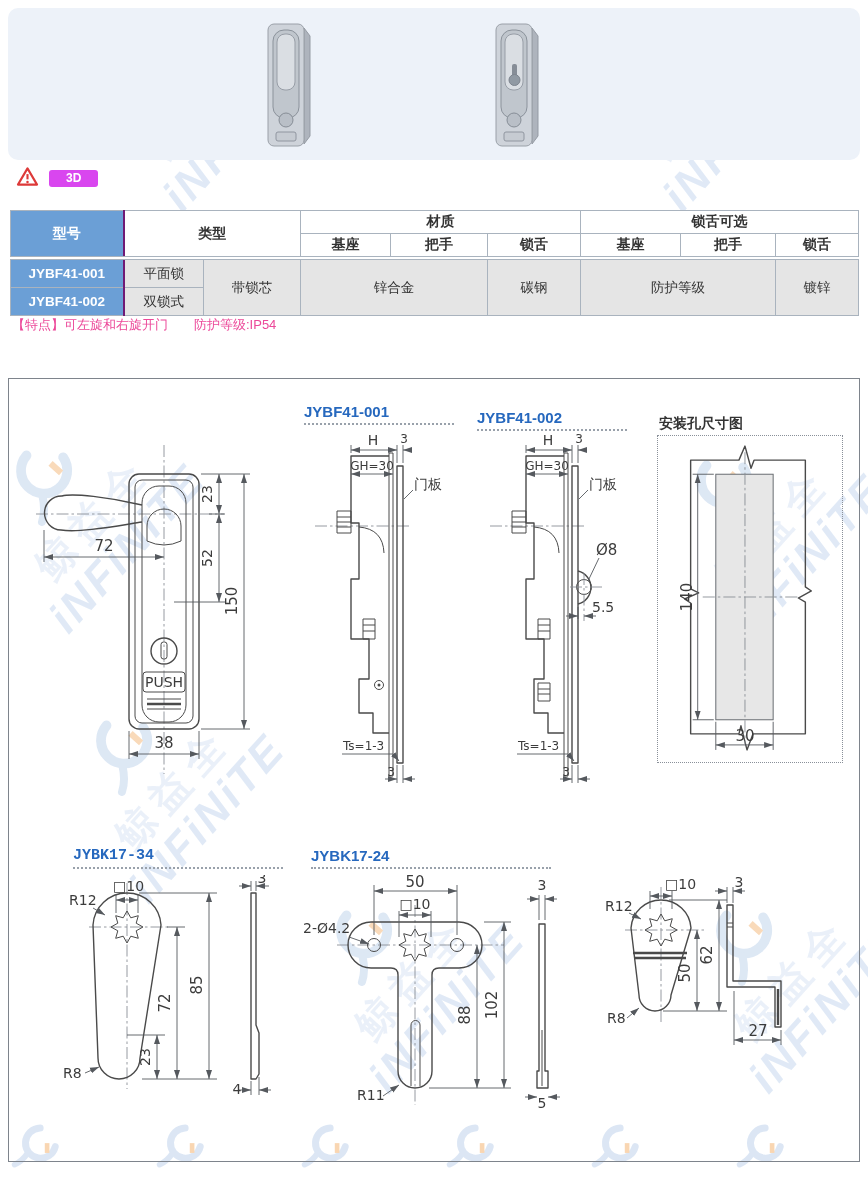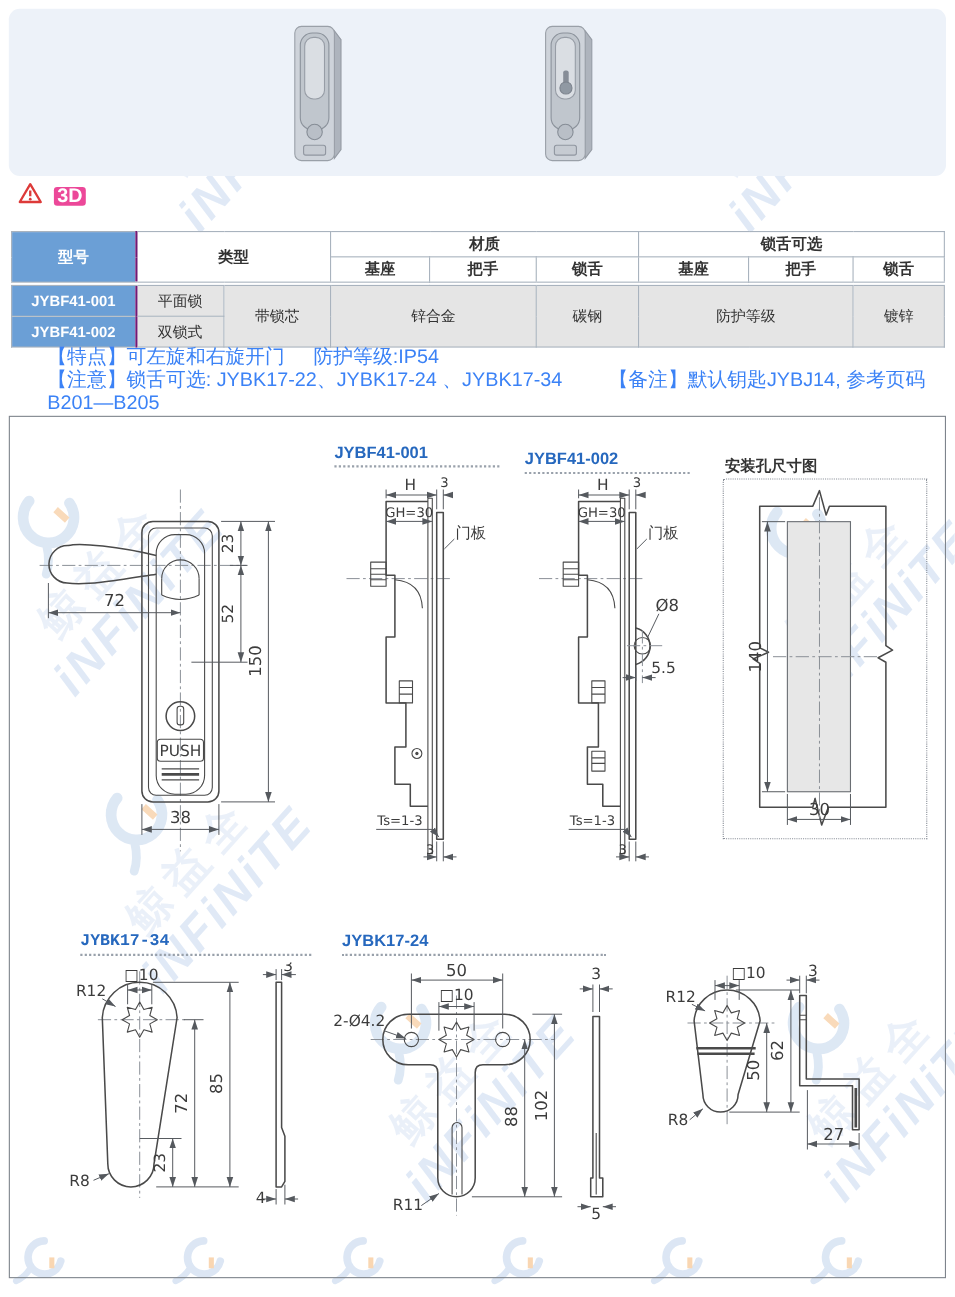--- a/index.html
+++ b/index.html
@@ -10,31 +10,31 @@
   .wm .enx{display:block;font-size:44px;font-weight:bold;font-style:italic;color:#dbe6f5;letter-spacing:3px;line-height:46px;}
   .wm .cnx{display:block;font-size:40px;font-weight:bold;color:#e7eef8;letter-spacing:10px;line-height:46px;}
   .wm svg{display:block;margin:0 auto;}
   .wm-s{position:absolute;pointer-events:none;opacity:.8;}
   
   .product-panel{position:absolute;left:8px;top:8px;width:852px;height:152px;background:#edf2f9;border-radius:10px;overflow:hidden;}
   .photo{position:absolute;top:12px;width:54px;height:130px;}
   .photo1{left:254px;}  .photo2{left:482px;}
   
   .badge-row{position:absolute;left:16px;top:166px;height:24px;display:flex;align-items:center;gap:10px;}
-  .badge3d{background:#ec4899;color:#fff;font-weight:bold;font-size:18px;border-radius:3px;padding:1px 3px;line-height:15px;}
+  .badge3d{background:#d946ef;color:#fff;font-weight:bold;font-size:12px;border-radius:3px;padding:1px 17px;line-height:15px;}
   
   .spec-table{position:absolute;left:10px;top:210px;width:848px;border-collapse:collapse;table-layout:fixed;
               font-size:13.5px;color:#333;}
   .spec-table th,.spec-table td{border:1px solid #a9b3be;text-align:center;padding:0;overflow:hidden;white-space:nowrap;}
   .spec-table thead th{height:22px;font-size:14px;font-weight:bold;background:#fff;}
   .spec-table tbody td{height:27px;background:#e5e5e5;}
   .spec-table .blue{background:#6b9fd6;color:#fff;font-weight:bold;border-right:2px solid #701a75;}
   .spec-table tbody tr:first-child td{border-top:4px double #a9b3be;}
   
-  .notes{position:absolute;left:12px;top:314px;font-size:18px;color:#3b82f6;line-height:21px;margin-left:31px;}
+  .notes{position:absolute;left:12px;top:314px;font-size:13px;color:#ec4899;line-height:21px;}
   .notes .sp{display:inline-block;width:26px;}
   .notes .sp2{display:inline-block;width:42px;}
   
   .dwg-box{position:absolute;left:8px;top:378px;width:850px;height:782px;border:1.5px solid #7e848c;background:transparent;}
   .dwg-title{position:absolute;color:#2668be;font-weight:bold;font-size:15px;border-bottom:2px dotted #99a1ab;padding-bottom:3px;}
   .dwg-title-dark{position:absolute;color:#333;font-weight:bold;font-size:14px;}
   .dwg{position:absolute;}
   .mount-frame{position:absolute;border:1.5px dotted #8a9099;}
   
   .ol{fill:none;stroke:#4a4a4a;stroke-width:1.4;stroke-linejoin:round;}
@@ -223,23 +223,20 @@
         <td class="blue">JYBF41-002</td>
         <td>双锁式</td>
       </tr>
     </tbody>
   </table>
 
   <div class="notes">
     <div>
       <span>【特点】可左旋和右旋开门</span><span class="sp"></span><span>防护等级:IP54</span>
     </div>
-    <div>
-      <span>【注意】锁舌可选: JYBK17-22、JYBK17-24 、JYBK17-34</span><span class="sp2"></span><span>【备注】默认钥匙JYBJ14, 参考页码B201—B205</span>
-    </div>
   </div>
 
   <div class="dwg-box">
 
     <div class="dwg-title" style="left:295px;top:24px;width:150px;">JYBF41-001</div>
     <div class="dwg-title" style="left:468px;top:30px;width:150px;">JYBF41-002</div>
     <div class="dwg-title-dark" style="left:650px;top:36px;">安装孔尺寸图</div>
     <div class="dwg-title" style="left:64px;top:468px;width:210px;font-family:Liberation Mono, monospace;">JYBK17-34</div>
     <div class="dwg-title" style="left:302px;top:468px;width:240px;">JYBK17-24</div>
 

